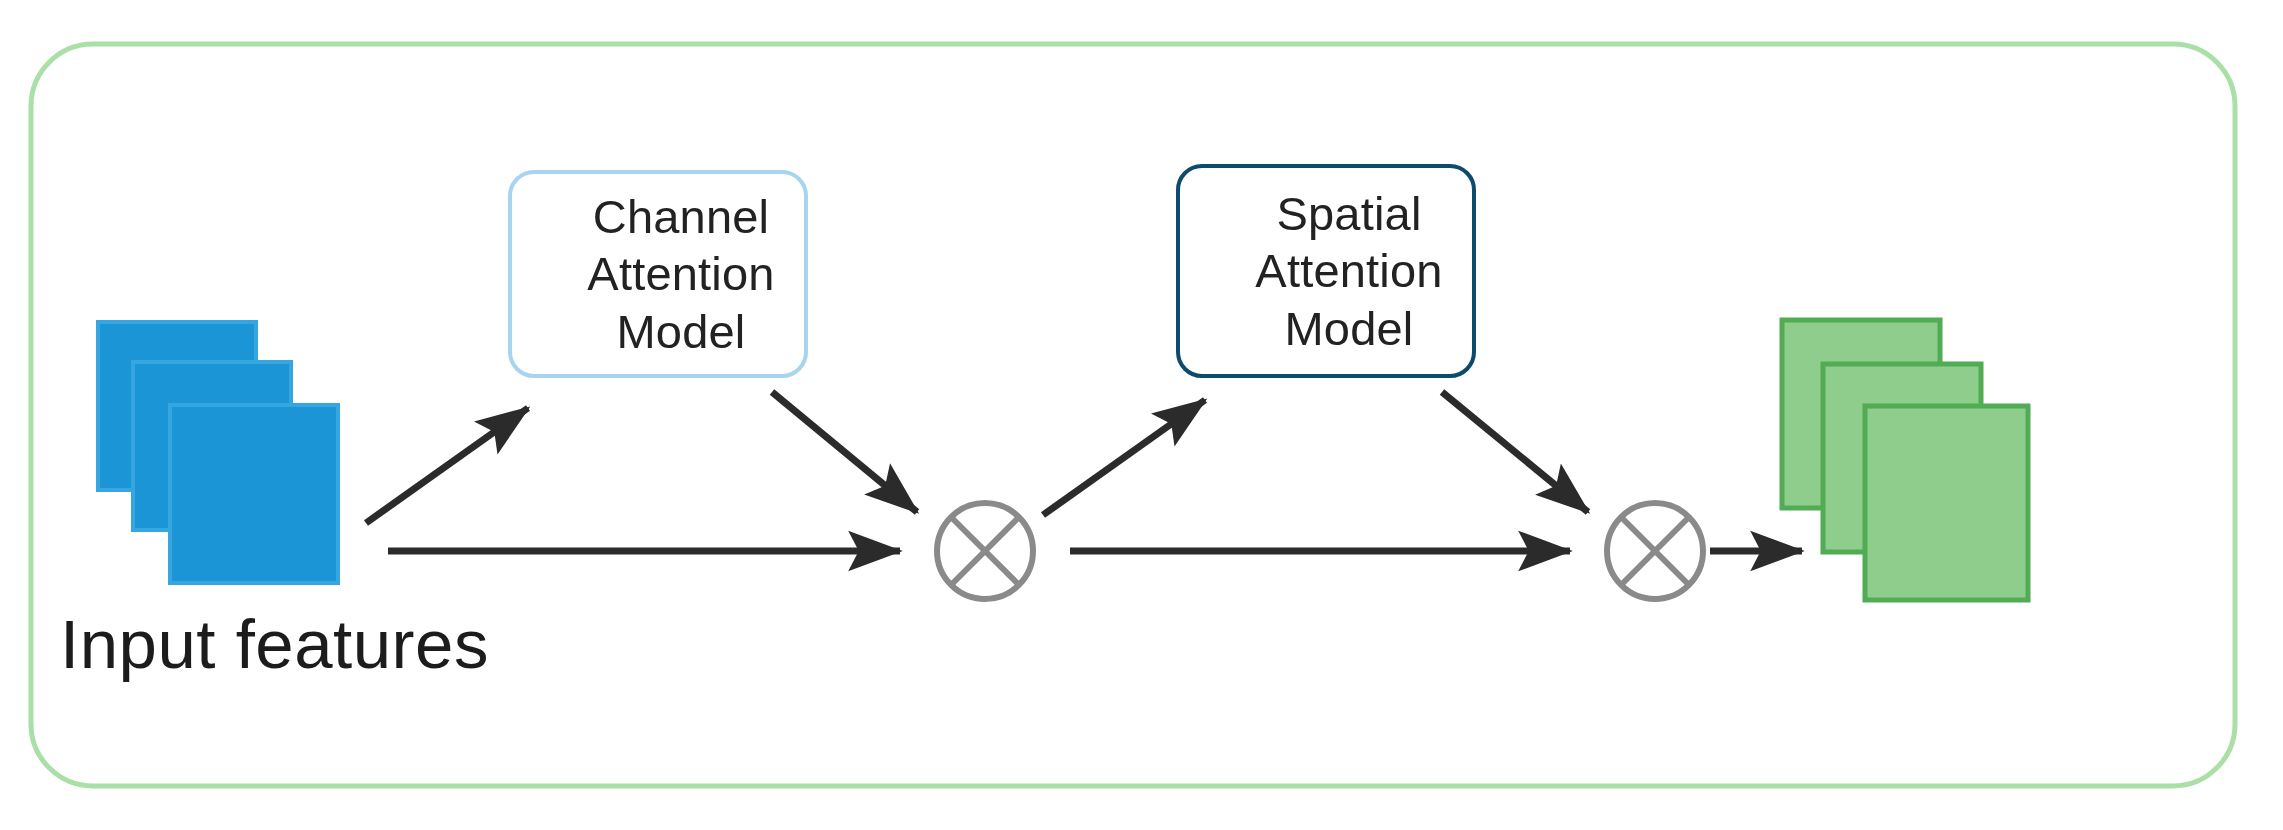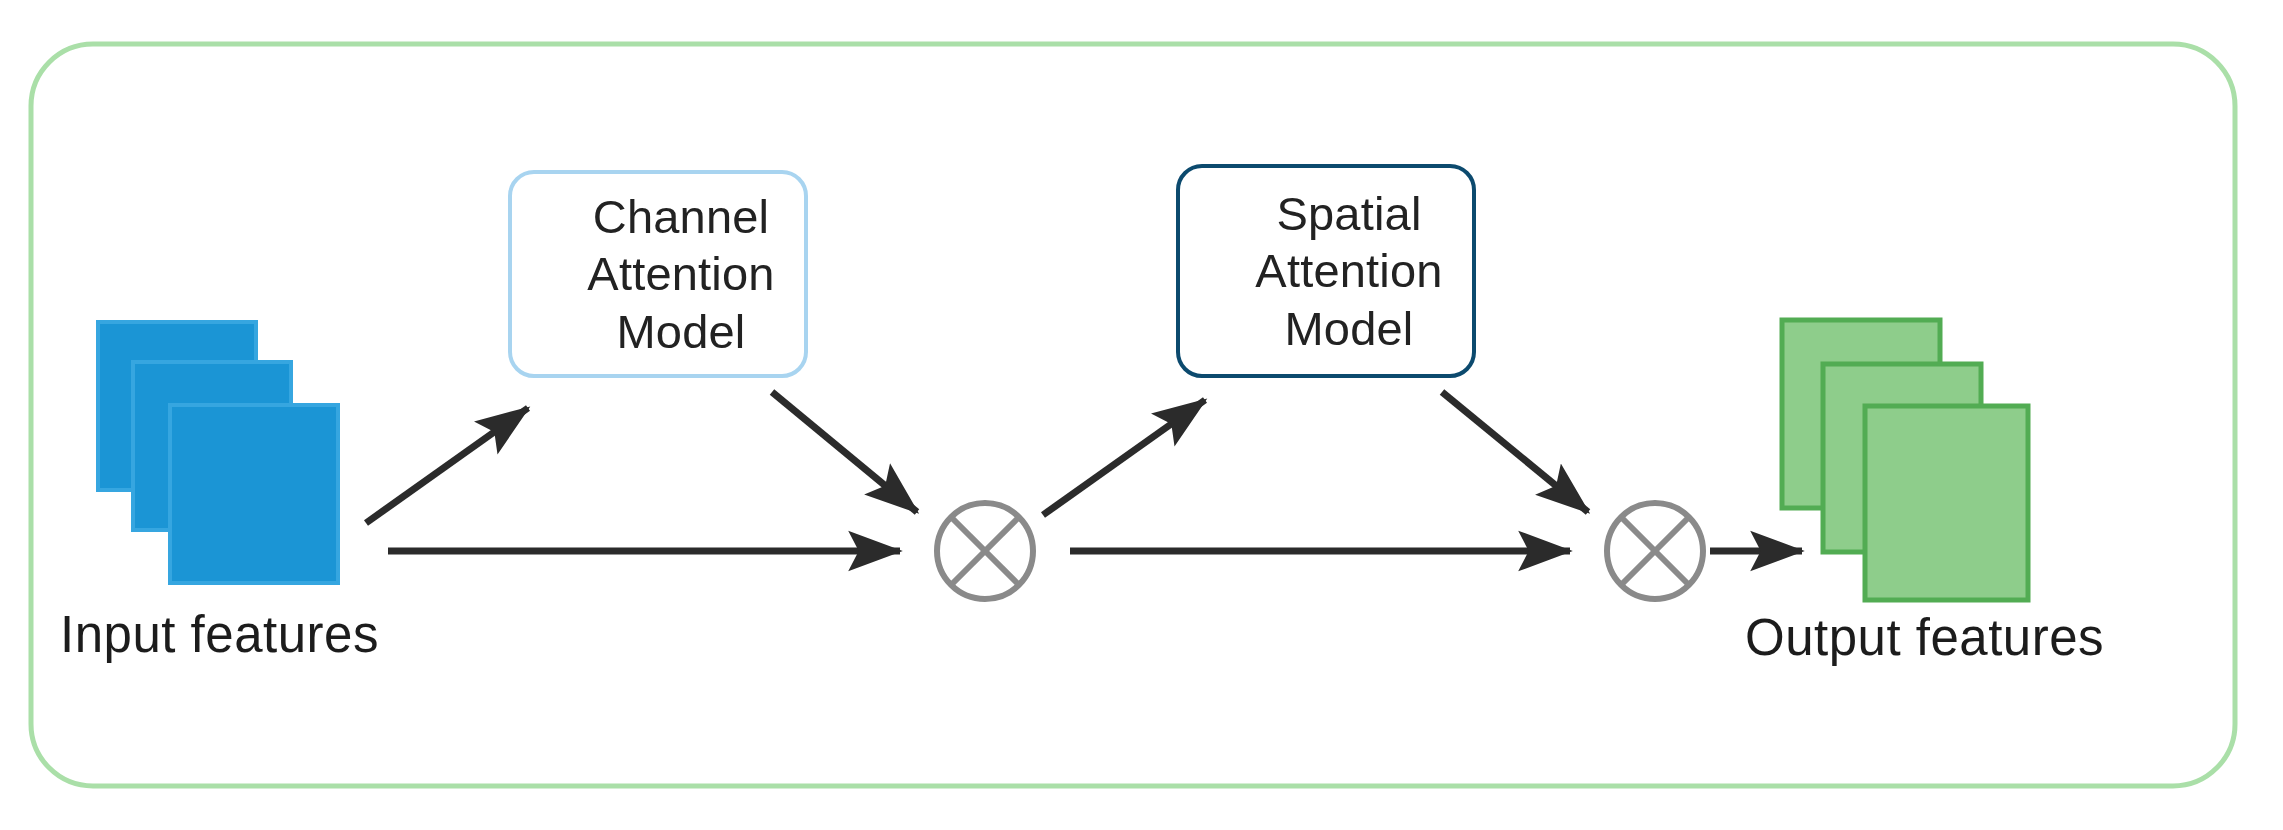--- a/index.html
+++ b/index.html
@@ -51,21 +51,21 @@
   #spatial-attention-box {
     left: 1176px;
     top: 164px;
     width: 300px;
     height: 214px;
     border: 4px solid #0c4a6e;
   }
   .feature-label {
     position: absolute;
     color: #1c1c1c;
-    font-size: 51px;
+    font-size: 69px;
     white-space: nowrap;
     letter-spacing: 0.5px;
   }
   #input-features-label {
     left: 60px;
     top: 605px;
   }
   #output-features-label {
     left: 1745px;
     top: 608px;
@@ -131,15 +131,14 @@
   </div>
 
   <div class="node-box" id="spatial-attention-box">
     <span>Spatial
 Attention
 Model</span>
   </div>
 
   <div class="feature-label" id="input-features-label">Input features</div>
 
-  <div class="feature-label" id="output-features-label">Output features</div>
 
 </div>
 
 </body></html>

